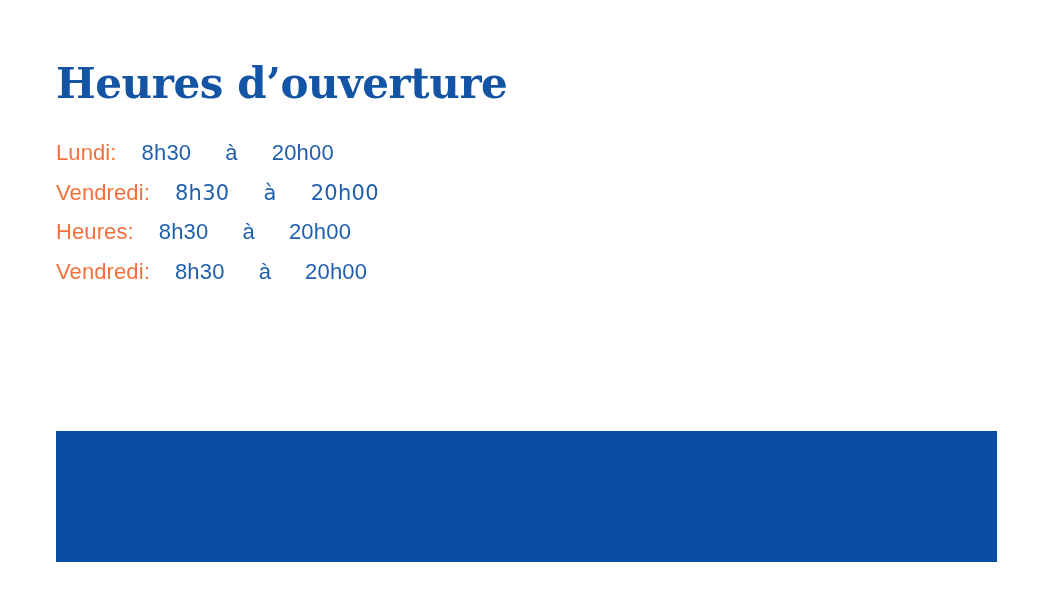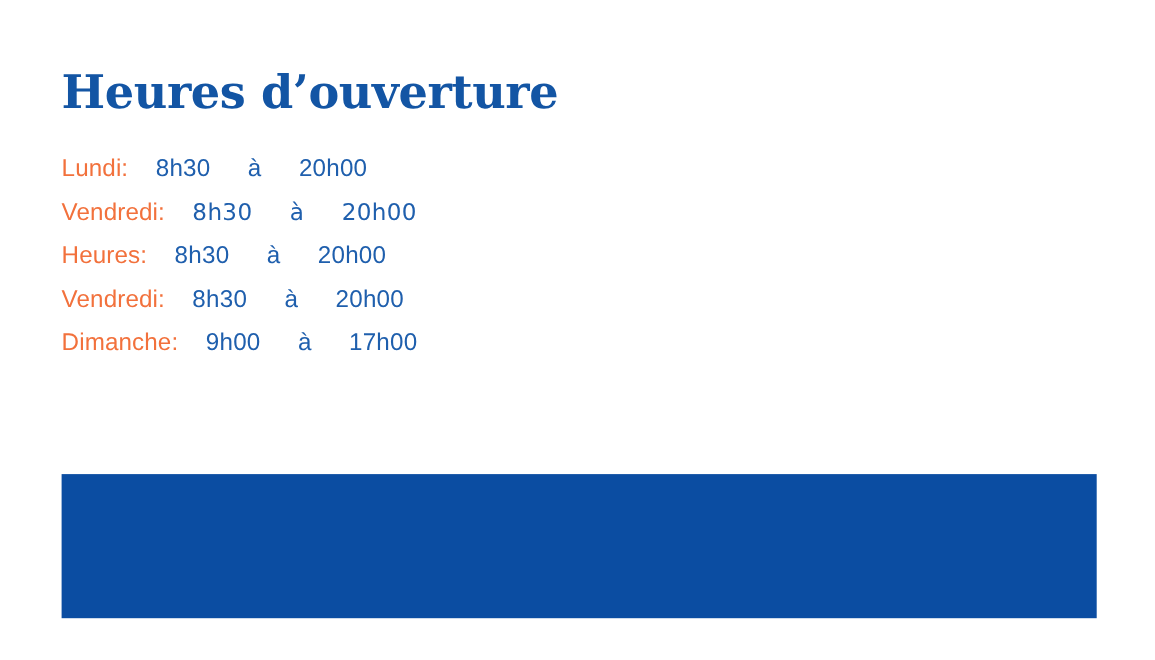--- a/index.html
+++ b/index.html
@@ -122,24 +122,18 @@
     </div>
 
     <div class="hours-row">
       <span class="day-label">Vendredi:</span>
       <span class="time-value">8h30</span>
       <span class="time-value sep">à</span>
       <span class="time-value">20h00</span>
     </div>
 
 
-    <div class="hours-row">
-      <span class="day-label">Dimanche:</span>
-      <span class="time-value">9h00</span>
-      <span class="time-value sep">à</span>
-      <span class="time-value">17h00</span>
-    </div>
 
   </div>
 
   <div id="blue-bar"></div>
 
 </div>
 
 </body></html>

